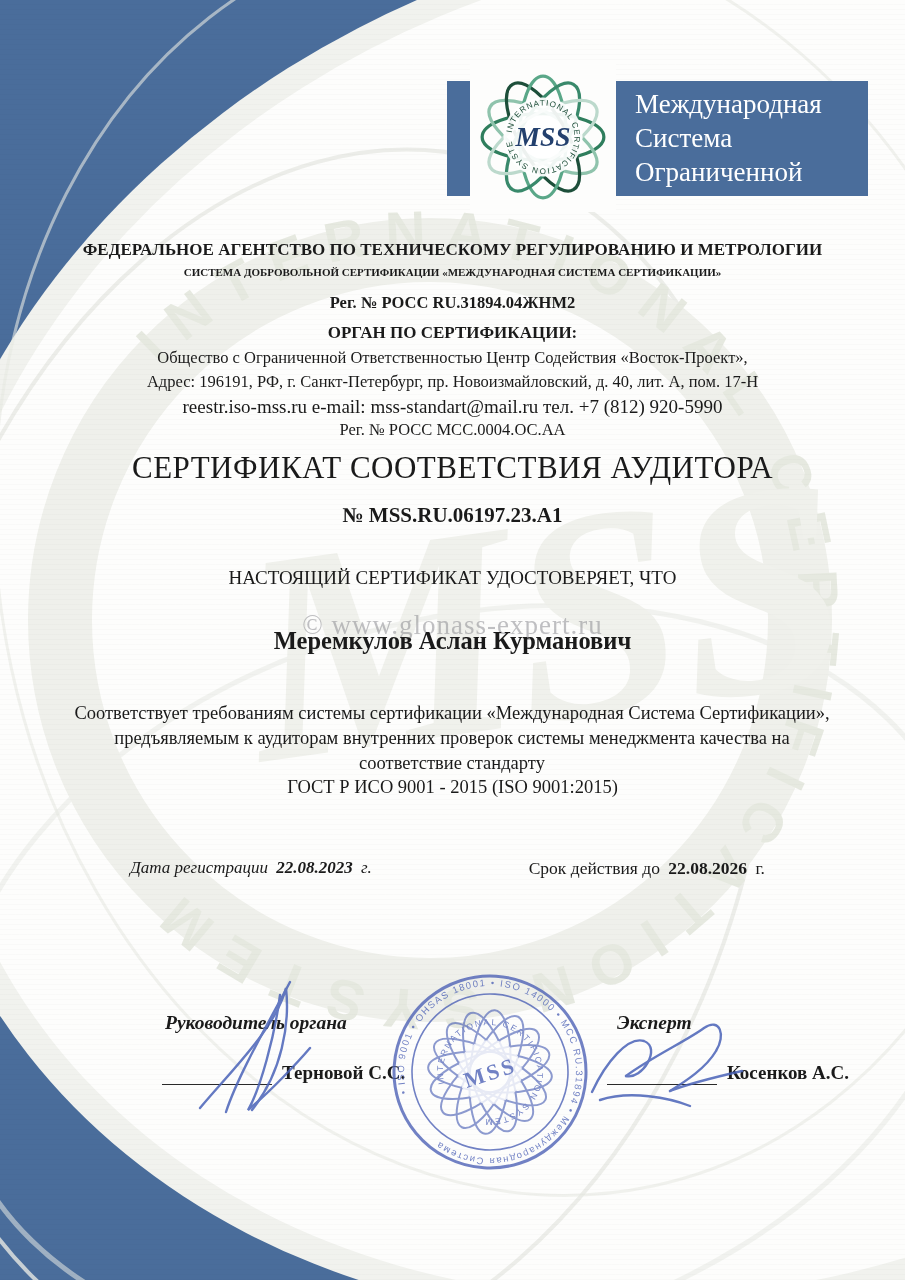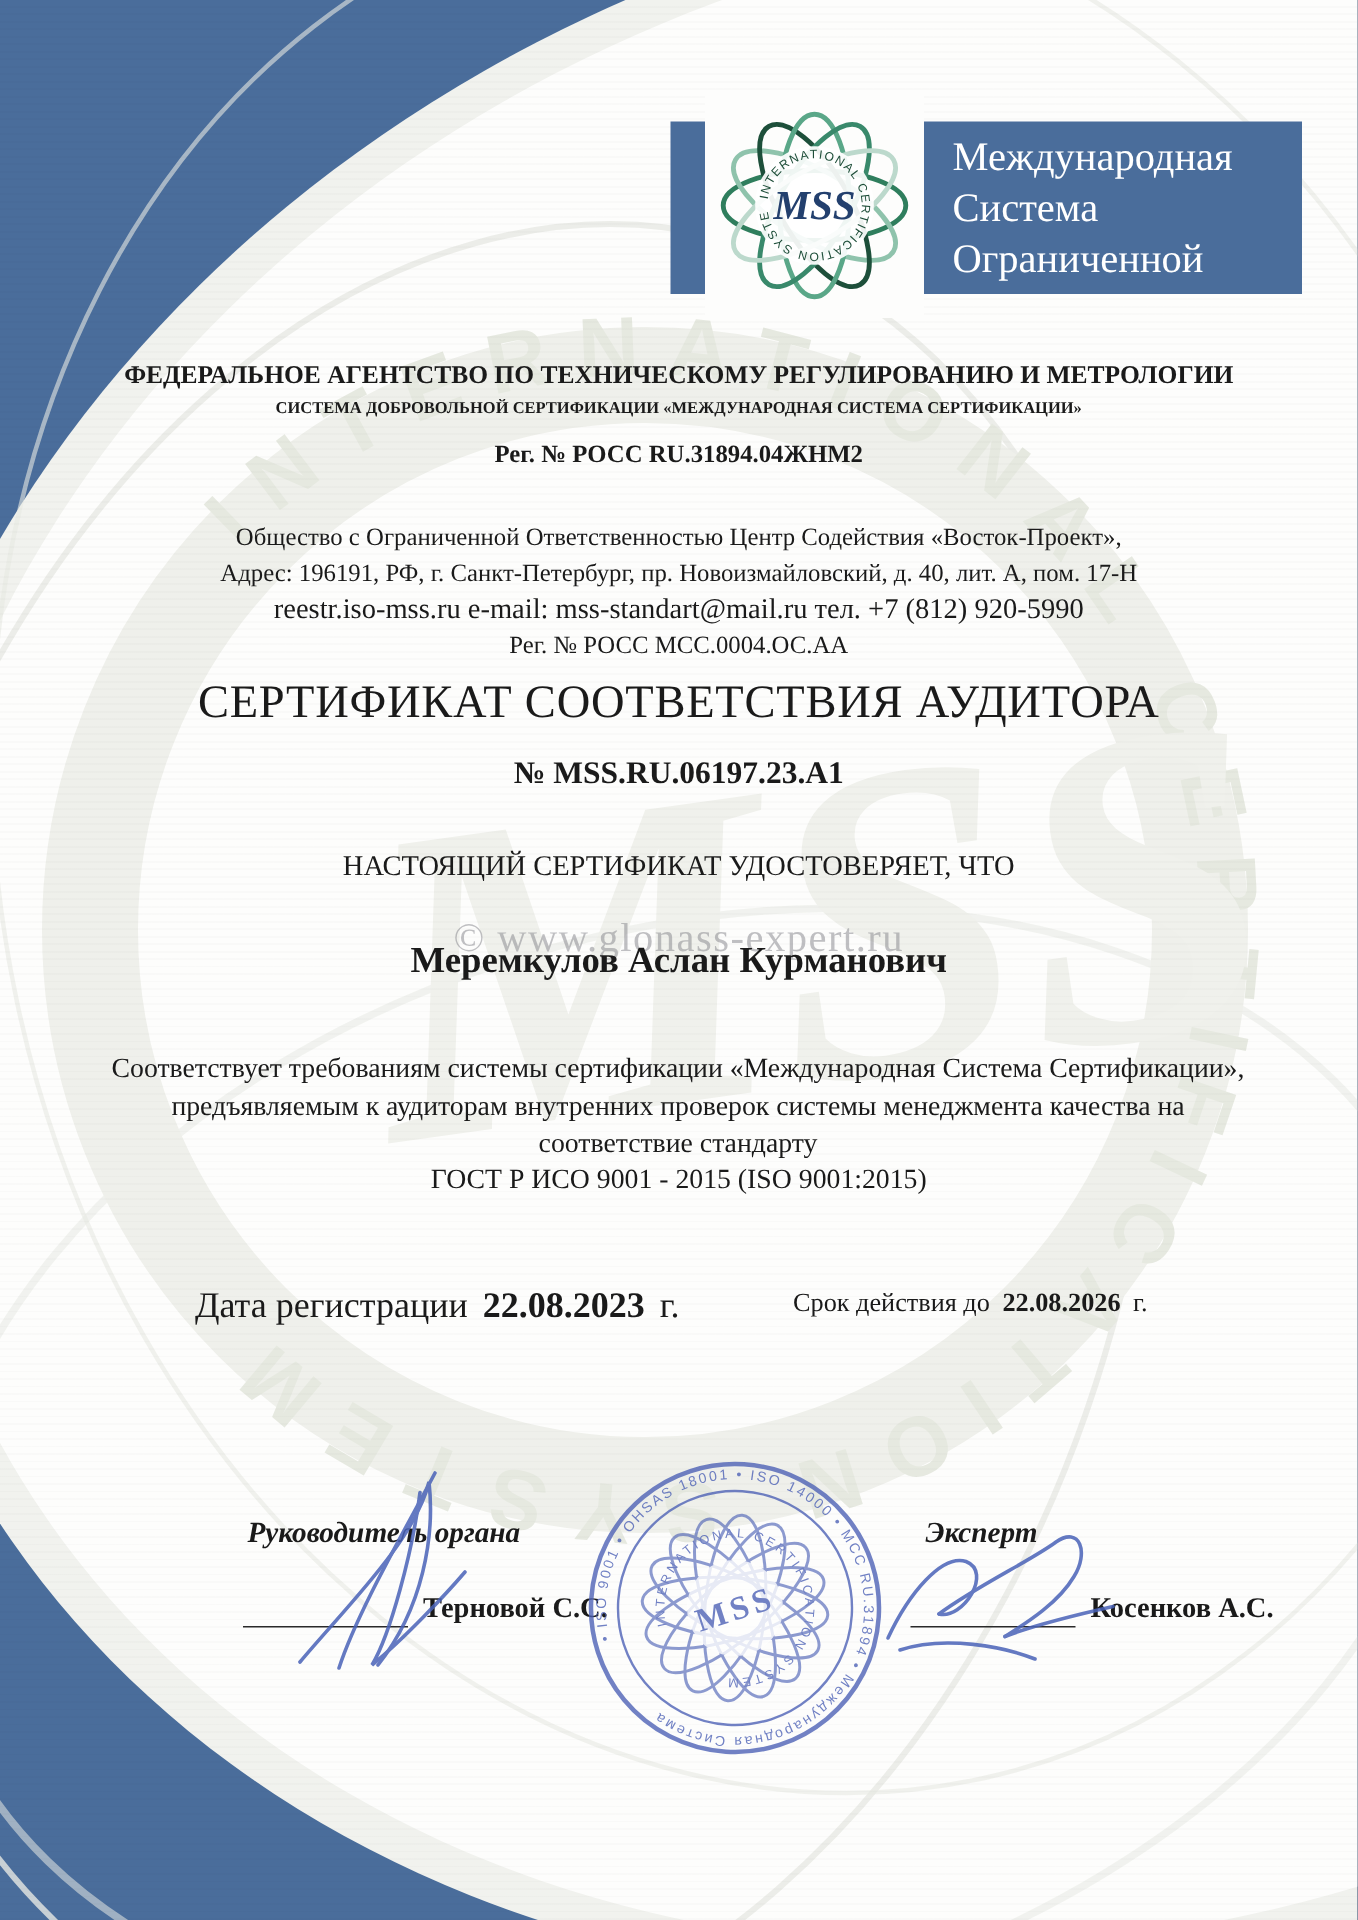--- a/index.html
+++ b/index.html
@@ -33,21 +33,21 @@
   .cert-num{top:503px;font-size:21px;font-weight:bold;}
   .statement{top:567px;font-size:19px;}
   .holder-block{position:absolute;left:0;top:604px;width:100%;height:70px;text-align:center;}
   .holder-watermark{position:absolute;left:0;top:6px;width:100%;text-align:center;
     font-size:27px;letter-spacing:1px;color:rgba(140,140,145,.55);white-space:nowrap;}
   .holder-name{position:absolute;left:0;top:23px;width:100%;text-align:center;
     font-size:24.5px;font-weight:bold;white-space:nowrap;}
   .compliance{position:absolute;left:72px;top:701px;width:760px;text-align:center;
     font-size:18.5px;line-height:25px;}
   .standard{top:777px;font-size:18.5px;}
-  .date-left{position:absolute;left:130px;top:858px;font-size:24px;white-space:nowrap;}
+  .date-left{position:absolute;left:130px;top:858px;font-size:17px;white-space:nowrap;font-style:italic;}
   .date-right{position:absolute;right:140px;top:858px;font-size:17.5px;white-space:nowrap;}
   .date-val{font-weight:bold;margin:0 4px;}
   .role-left{position:absolute;left:165px;top:1012px;font-size:19.5px;font-weight:bold;font-style:italic;}
   .role-right{position:absolute;left:617px;top:1012px;font-size:19.5px;font-weight:bold;font-style:italic;}
   .sig-row{position:absolute;top:1062px;display:flex;align-items:flex-end;gap:10px;}
   .sig-row.left{left:162px;}
   .sig-row.right{left:607px;}
   .sig-line{display:inline-block;width:110px;height:20px;border-bottom:1.6px solid #2a2a2a;}
   .sig-name{font-size:19px;font-weight:bold;white-space:nowrap;padding-bottom:1px;}
   .ink-layer{position:absolute;left:130px;top:940px;z-index:3;pointer-events:none;}
@@ -111,20 +111,21 @@
           <textPath xlink:href="#logoRingPath" href="#logoRingPath" startOffset="2%">INTERNATIONAL CERTIFICATION SYSTEM</textPath>
         </text>
         <text x="70" y="79" text-anchor="middle" font-family="Liberation Serif, serif" font-style="italic" font-weight="bold" font-size="27" fill="#23406e">MSS</text>
       </svg>
     </div>
 
     <div class="row agency-l1">ФЕДЕРАЛЬНОЕ АГЕНТСТВО ПО ТЕХНИЧЕСКОМУ РЕГУЛИРОВАНИЮ И МЕТРОЛОГИИ</div>
     <div class="row agency-l2">СИСТЕМА ДОБРОВОЛЬНОЙ СЕРТИФИКАЦИИ «МЕЖДУНАРОДНАЯ СИСТЕМА СЕРТИФИКАЦИИ»</div>
     <div class="row agency-reg">Рег. № РОСС RU.31894.04ЖНМ2</div>
 
+    <div class="row org-title">ОРГАН ПО СЕРТИФИКАЦИИ:</div>
     <div class="row org-name">Общество с Ограниченной Ответственностью Центр Содействия «Восток-Проект»,</div>
     <div class="row org-addr">Адрес: 196191, РФ, г. Санкт-Петербург, пр. Новоизмайловский, д. 40, лит. А, пом. 17-Н</div>
     <div class="row org-contact">reestr.iso-mss.ru e-mail: mss-standart@mail.ru  тел. +7 (812) 920-5990</div>
     <div class="row org-reg">Рег. № РОСС МСС.0004.ОС.АА</div>
 
     <div class="row cert-title">СЕРТИФИКАТ СООТВЕТСТВИЯ АУДИТОРА</div>
     <div class="row cert-num">№ MSS.RU.06197.23.A1</div>
     <div class="row statement">НАСТОЯЩИЙ СЕРТИФИКАТ УДОСТОВЕРЯЕТ, ЧТО</div>
 
     <div class="holder-block">

